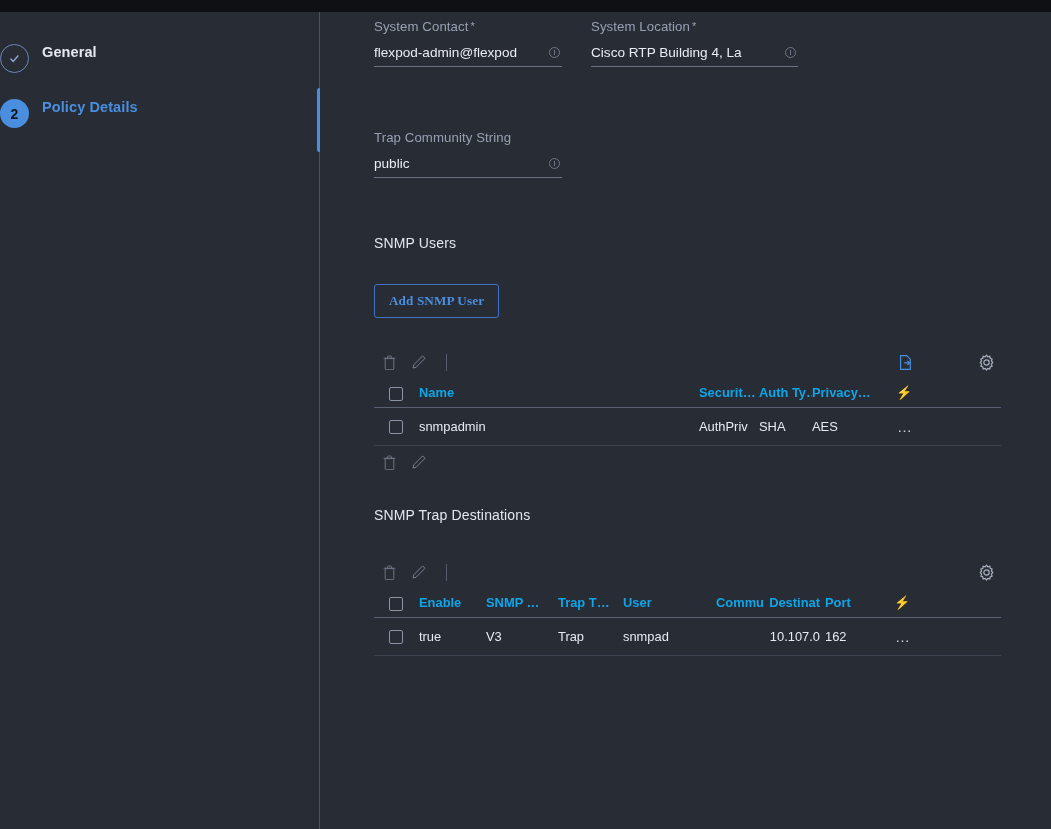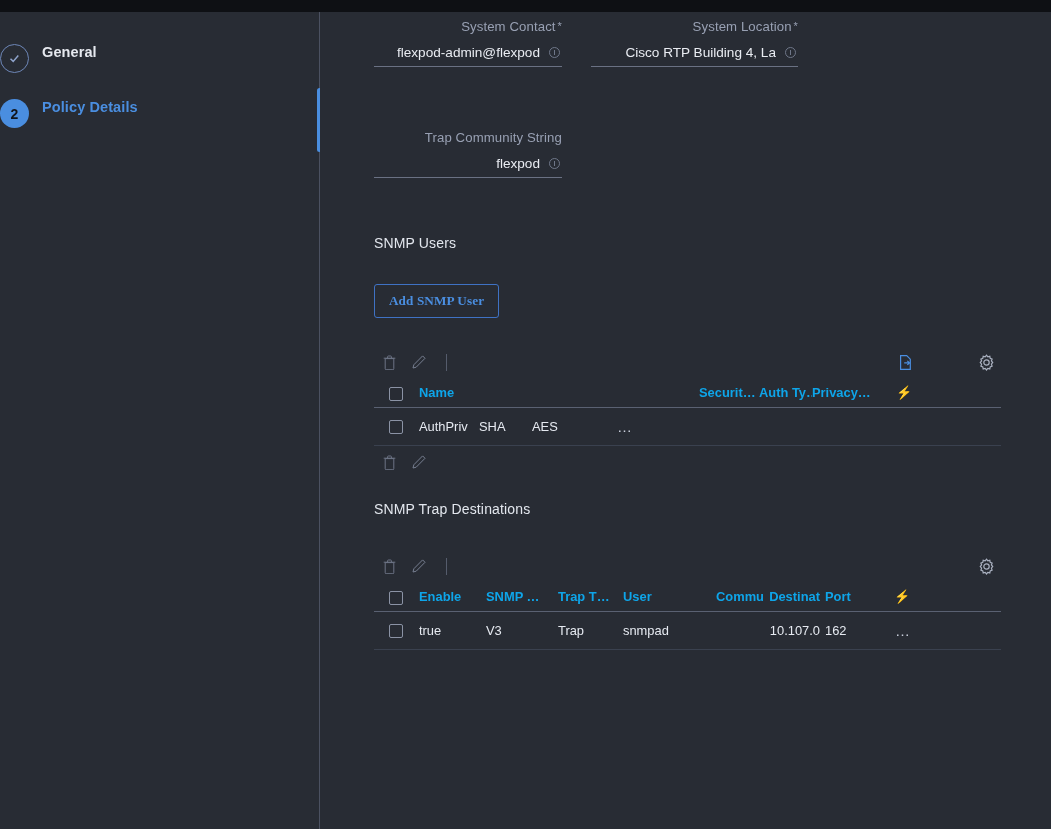--- a/index.html
+++ b/index.html
@@ -116,21 +116,20 @@
   }
 
   
   .field-row {
     display: flex;
   }
   .field {
     position: relative;
     width: 188px;
     margin-right: 29px;
-    text-align: right;
   }
   .field.wide { width: 207px; }
 
   .field-label {
     font-size: 13.2px;
     color: #98a0b3;
     white-space: nowrap;
     margin-bottom: 9px;
     letter-spacing: 0.1px;
   }
@@ -363,21 +362,21 @@
           </div>
         </div>
 
 
       </div>
 
       <div class="field-row field-row-2">
         <div class="field">
           <div class="field-label">Trap Community String</div>
           <div class="field-input">
-            <div class="field-value">flexpod</div>
+            <div class="field-value">public</div>
             <div class="field-info"></div>
           </div>
         </div>
       </div>
 
       <div class="section">
         <div class="section-title">SNMP Users</div>
 
         <button class="btn-outline">Add SNMP User</button>
 
@@ -419,20 +418,21 @@
             <div class="cell th u-sec">Securit…</div>
             <div class="cell th u-auth">Auth Ty…</div>
             <div class="cell th u-priv">Privacy…</div>
             <div class="cell u-act">
               <span class="bolt">⚡</span>
             </div>
           </div>
 
           <div class="trow">
             <div class="cb"></div>
+            <div class="cell u-name">snmpadmin</div>
             <div class="cell u-sec">AuthPriv</div>
             <div class="cell u-auth">SHA</div>
             <div class="cell u-priv">AES</div>
             <div class="cell u-act">
               <span class="dots">…</span>
             </div>
           </div>
 
           <div class="table-toolbar">
             <div class="tb-icon">
@@ -445,21 +445,21 @@
             <div class="tb-icon">
               <svg width="16" height="16" viewBox="0 0 16 16">
                 <path d="M11.6 1.9l2.4 2.4L5.2 13.2 2 14l0.8-3.2z" fill="none" stroke="#777f91" stroke-width="1"></path>
               </svg>
             </div>
           </div>
 
         </div>
       </div>
 
-      <div class="section" style="margin-top:23px">
+      <div class="section" style="margin-top:29px">
         <div class="section-title">SNMP Trap Destinations</div>
 
 
         <div class="table-wrap">
 
           <div class="table-toolbar">
             <div class="tb-icon">
               <svg width="13" height="15" viewBox="0 0 13 15">
                 <path d="M2.2 3.6h8.6v10.2a.9.9 0 0 1-.9.9H3.1a.9.9 0 0 1-.9-.9z" fill="none" stroke="#6d7486" stroke-width="1"></path>
                 <line x1="0.7" y1="3.2" x2="12.3" y2="3.2" stroke="#6d7486" stroke-width="1"></line>

